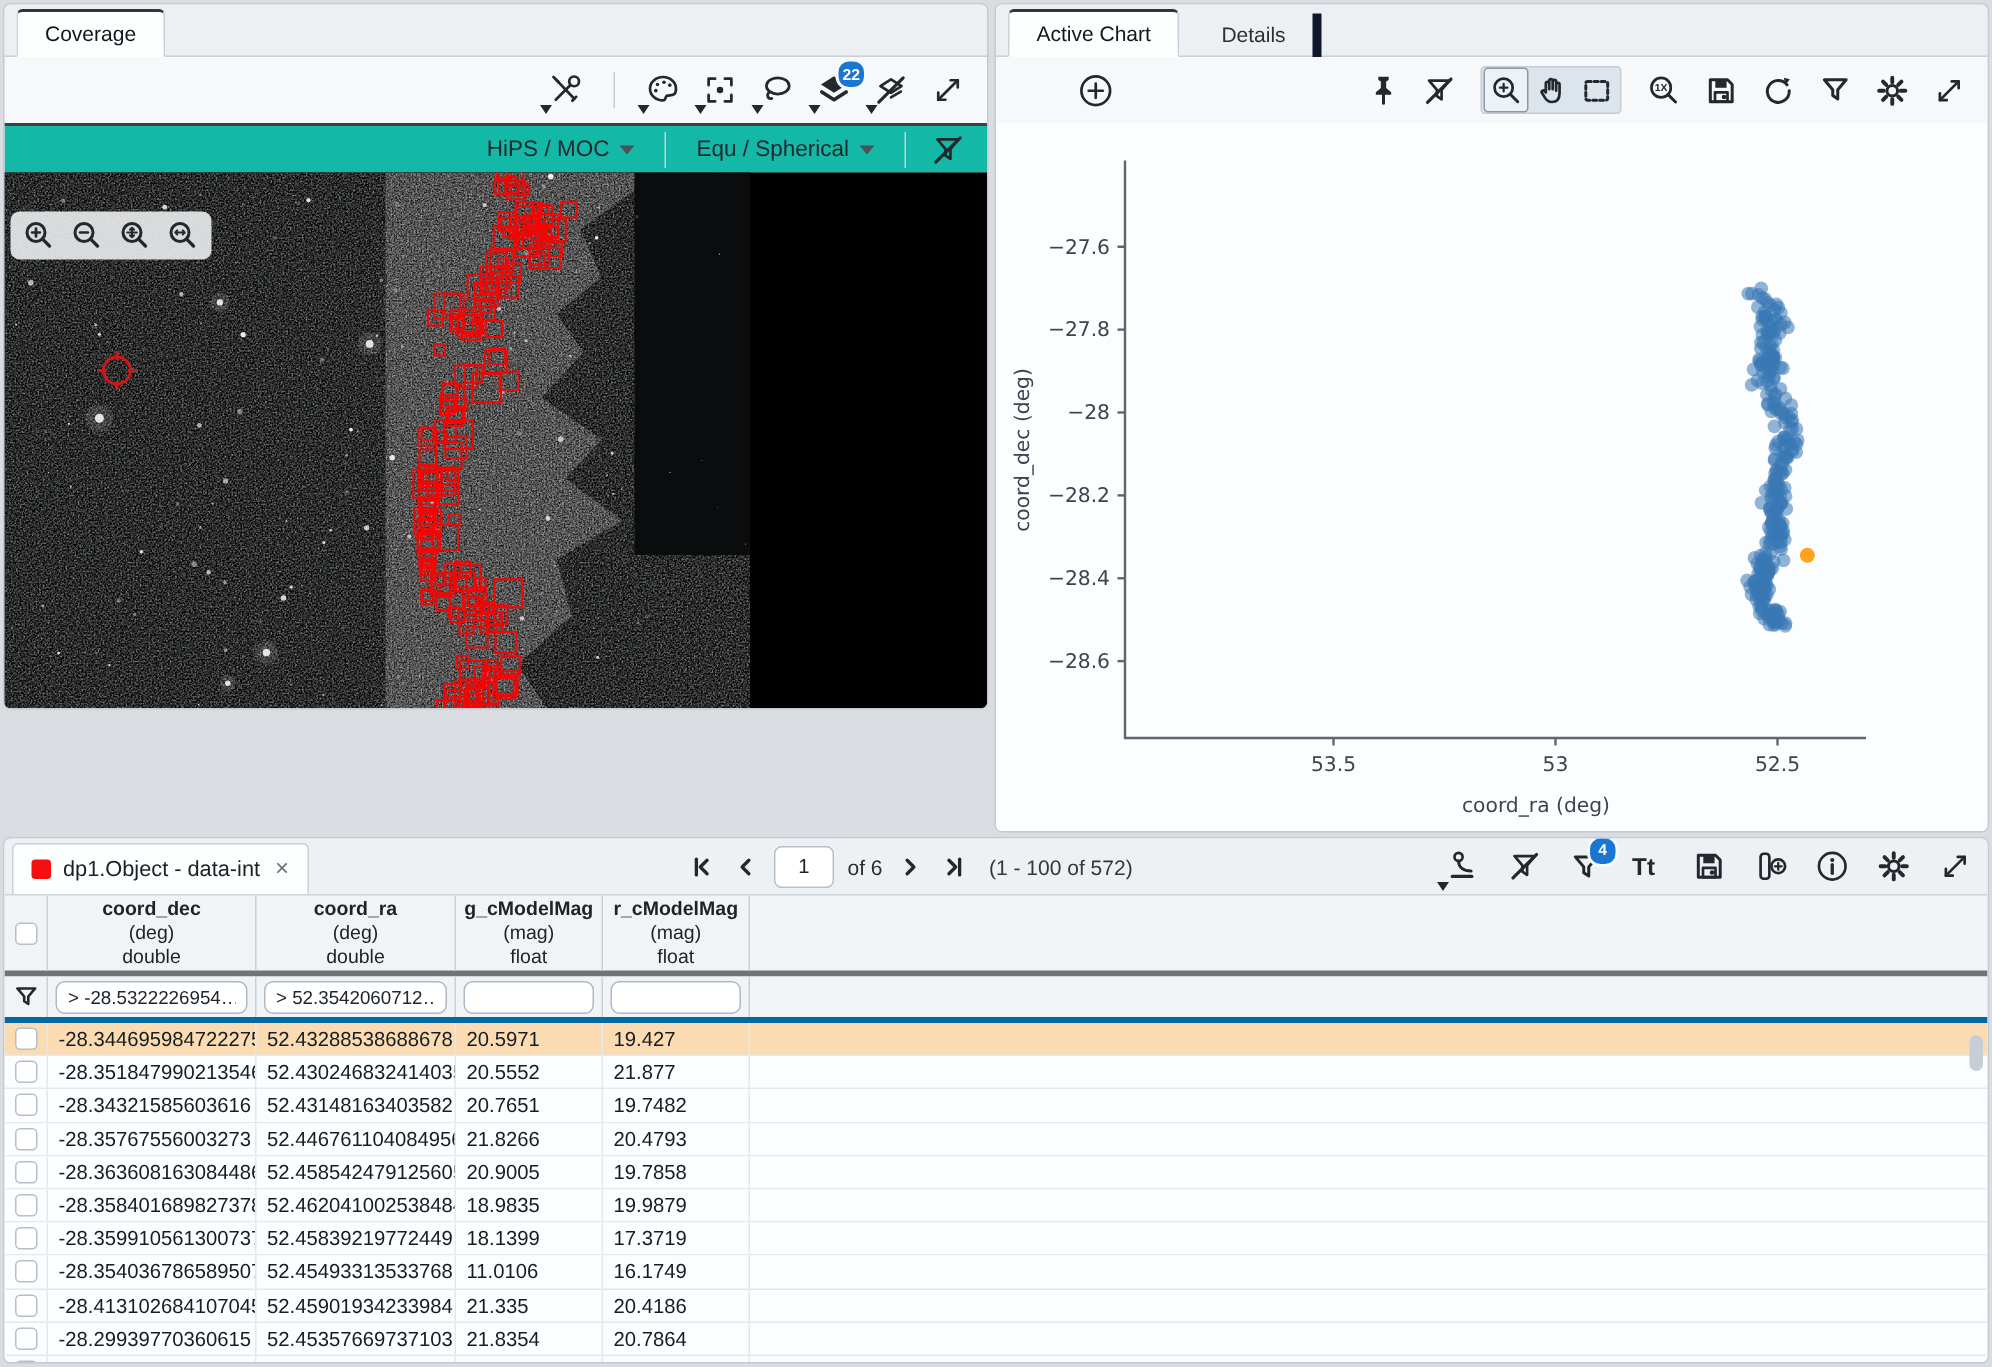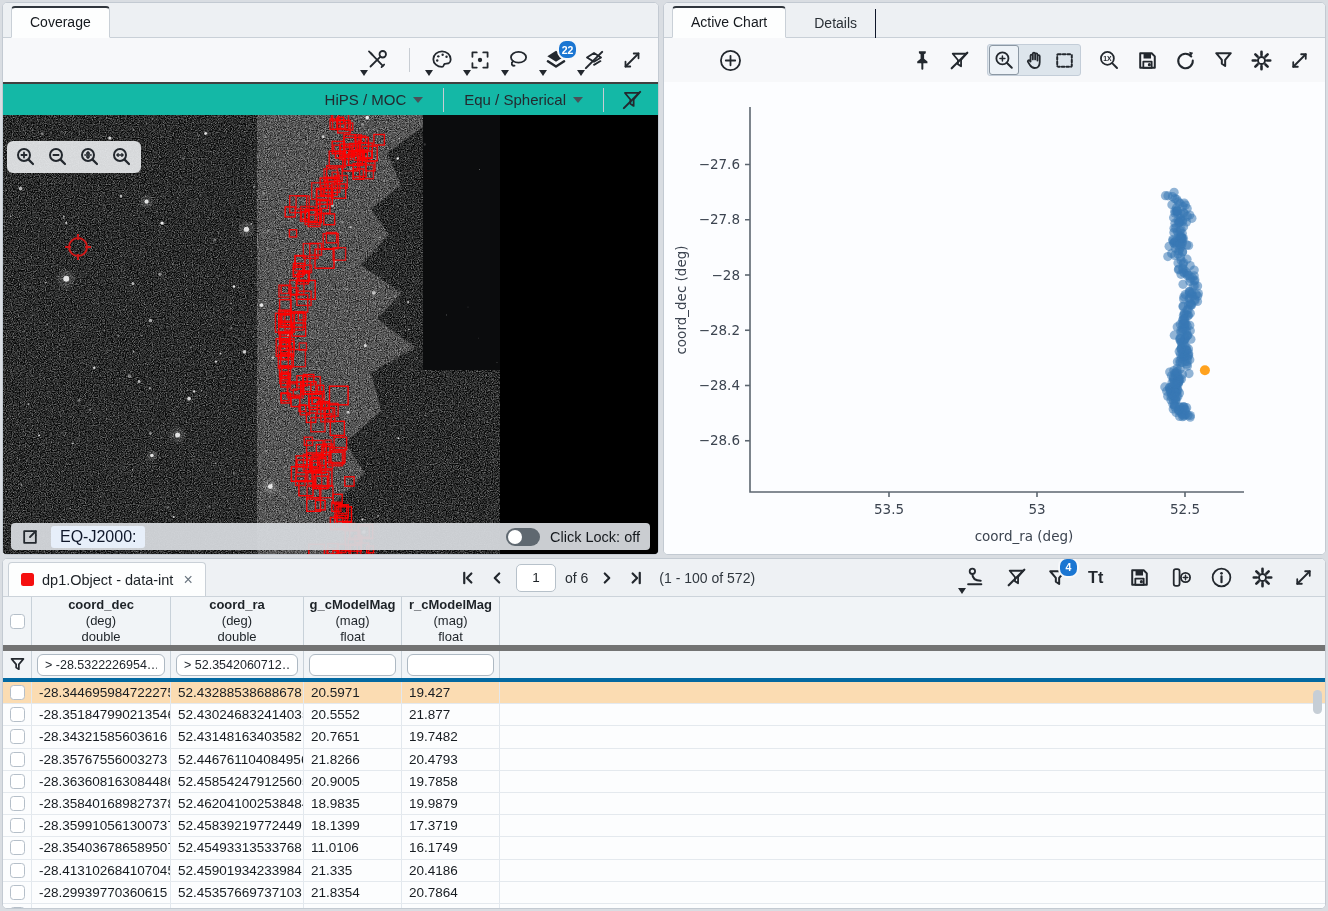--- a/index.html
+++ b/index.html
@@ -1,25 +1,25 @@
 <!DOCTYPE html>
 <html><head>
 <meta charset="utf-8">
 <style>
   html,body{margin:0;padding:0;background:#d9dde2;font-family:"Liberation Sans",sans-serif;color:#23282e;}
   #app{position:relative;width:1328px;height:911px;overflow:hidden;background:#d9dde2;}
   .panel{position:absolute;background:#f7f8fa;border:1px solid #c3cad2;border-radius:5px;box-sizing:border-box;overflow:hidden;}
-  #coverage-panel{left:2px;top:2px;width:657px;height:553px;}
+  #coverage-panel{left:2px;top:2px;width:657px;height:471px;}
   #chart-panel{left:663px;top:2px;width:663px;height:553px;}
   #table-panel{left:2px;top:558px;width:1324px;height:351px;background:#fcfdfe;}
   
   .tabbar{display:flex;align-items:flex-end;height:35px;background:#edf0f3;border-bottom:1px solid #c9d0d7;padding-left:8px;box-sizing:border-box;}
   .tab{padding:6px 18px 7px 18px;font-size:14px;color:#2a3036;cursor:default;position:relative;margin-bottom:-1px;}
   .tab.active{background:#fdfefe;border:1px solid #c9d0d7;border-bottom:1px solid #fdfefe;border-top:2px solid #30363d;border-radius:4px 4px 0 0;color:#14181d;}
-  .tab.plain{border-right:1px solid #0f172a;padding-left:28px;}
+  .tab.plain{border-right:6px solid #0f172a;padding-left:28px;}
   
   .toolbar{display:flex;align-items:center;height:44px;background:#f7f8fa;padding:0 12px;box-sizing:border-box;margin-left:40px;}
   .spacer{flex:1;}
   .icn{position:relative;width:28px;height:28px;display:flex;align-items:center;justify-content:center;}
   .icn svg{display:block;}
   .icn svg *{vector-effect:non-scaling-stroke;}
   .stroke{stroke:#23282e;stroke-width:1.8;fill:none;stroke-linecap:round;stroke-linejoin:round;}
   .fill{fill:#23282e;stroke:none;}
   .caret{position:absolute;left:-3px;bottom:-2px;width:0;height:0;border-left:4.5px solid transparent;border-right:4.5px solid transparent;border-top:6px solid #23282e;}
   .vdiv{width:1px;height:24px;background:#c8cdd3;margin:0 8px;}
@@ -48,21 +48,21 @@
   
   .tbl-topbar{position:relative;height:38px;background:#eef1f4;border-bottom:1px solid #ccd3da;box-sizing:border-box;}
   .tbl-tab{position:absolute;left:5px;top:3px;bottom:0;background:#fdfefe;border:1px solid #c9d0d7;border-bottom:none;border-radius:4px 4px 0 0;display:flex;align-items:center;gap:8px;padding:0 12px;font-size:14.5px;color:#1c2126;}
   .redsq{width:13px;height:13px;border-radius:2.5px;background:#f50f0f;}
   .closex{color:#6b7680;font-size:16px;margin-left:2px;}
   .pagination{position:absolute;left:455px;top:0;height:100%;display:flex;align-items:center;gap:9px;font-size:14px;color:#272d33;}
   .pg-input{width:34px;height:24px;border:1px solid #b7c1ca;border-radius:5px;text-align:center;font-size:13.5px;font-family:inherit;color:#1c2126;background:#fff;}
   .pg-range{margin-left:4px;color:#30373e;}
   .tbl-icons{position:absolute;right:8px;top:0;height:100%;display:flex;align-items:center;gap:13px;}
   .theader,.frow,.trow{display:grid;grid-template-columns:29px 139px 133px 98px 98px 1fr;box-sizing:border-box;}
-  .theader{background:#f1f4f7;height:54px;border-bottom:6px solid #737373;}
+  .theader{background:#f1f4f7;height:54px;border-bottom:4px solid #737373;}
   .th{border-right:1px solid #c8d1d9;display:flex;flex-direction:column;align-items:center;justify-content:center;font-size:13px;line-height:16px;color:#1d2227;}
   .th .nm{font-weight:700;}
   .frow{background:#f1f4f7;height:31px;border-bottom:4px solid #0369a1;align-items:center;}
   .fc{border-right:1px solid #c8d1d9;height:100%;display:flex;align-items:center;justify-content:center;box-sizing:border-box;}
   .fc input{width:calc(100% - 10px);height:22px;border:1px solid #aeb9c3;border-radius:6px;background:#fff;font-family:inherit;font-size:12.5px;color:#20262c;padding:0 7px;box-sizing:border-box;}
   .fc.nob,.th.nob{border-right:none;}
   .trow{height:22.2px;background:#fcfdfe;border-bottom:1px solid #e4e9ee;}
   .trow.hl{background:#fbdcb2;}
   .tc{border-right:1px solid #e2e8ee;font-size:13.5px;color:#171c21;display:flex;align-items:center;padding:0 7px;box-sizing:border-box;overflow:hidden;white-space:nowrap;}
   .tc.filler{border-right:none;}

